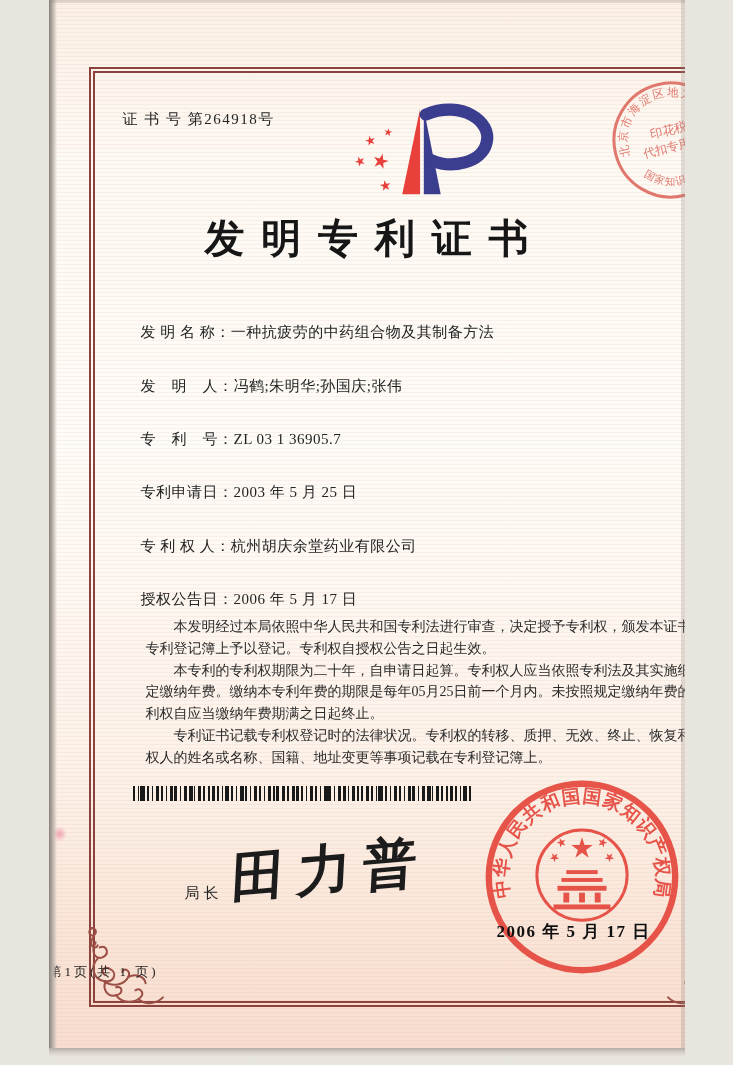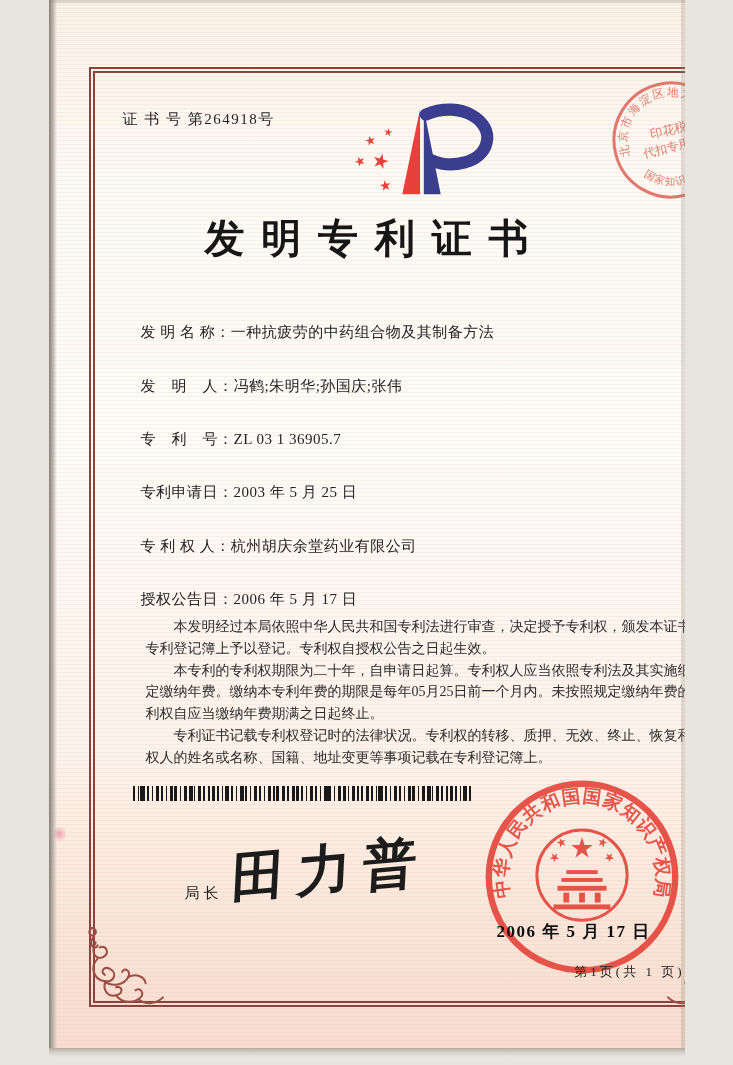--- a/index.html
+++ b/index.html
@@ -54,21 +54,21 @@
   .director-label { position:absolute; left:136px; top:871px; z-index:4; font-size:15px;
     letter-spacing:4px; color:#232323;margin-top:13px; }
   .signature { position:absolute; left:182px; top:834px; z-index:4; font-size:54px;
     font-weight:600; color:#1c1c1c; letter-spacing:12px; white-space:nowrap;
     transform:rotate(-5deg) skewX(-8deg); }
 
   .seal-bottom { position:absolute; left:430px; top:774px; z-index:3; opacity:.92; }
   .seal-date { position:absolute; left:448px; top:920px; z-index:5; font-size:17px;
     font-weight:600; color:#101010; letter-spacing:1.5px; white-space:nowrap; }
 
-  .footer { position:absolute; left:0; top:963px; width:100%; z-index:4; text-align:right;
+  .footer { position:absolute; left:0; top:963px; width:100%; z-index:4; text-align:left;
     font-size:13px; letter-spacing:3px; color:#232323; }
 </style>
 </head>
 <body>
 
 <div class="page">
   <div class="texture"></div>
   <div class="frame"></div>
 
   <svg class="corner bl" viewBox="0 0 100 100">

